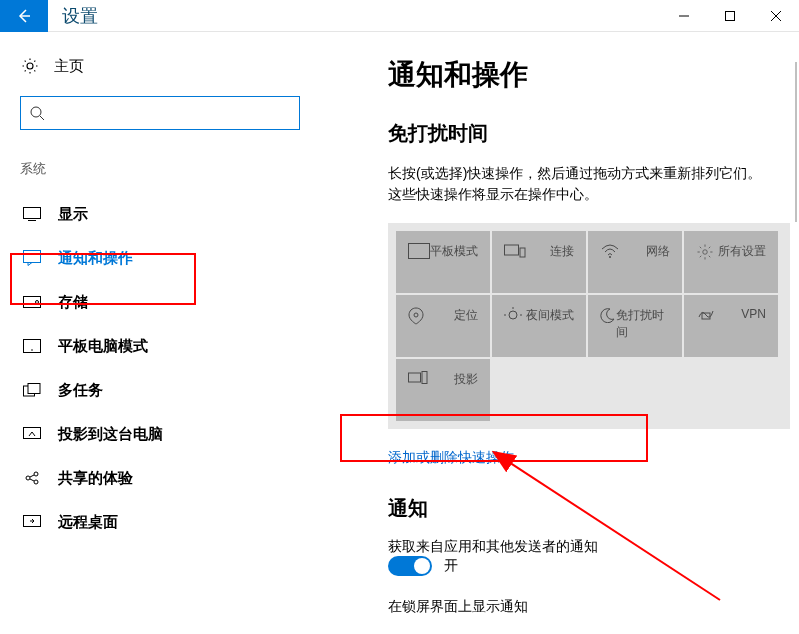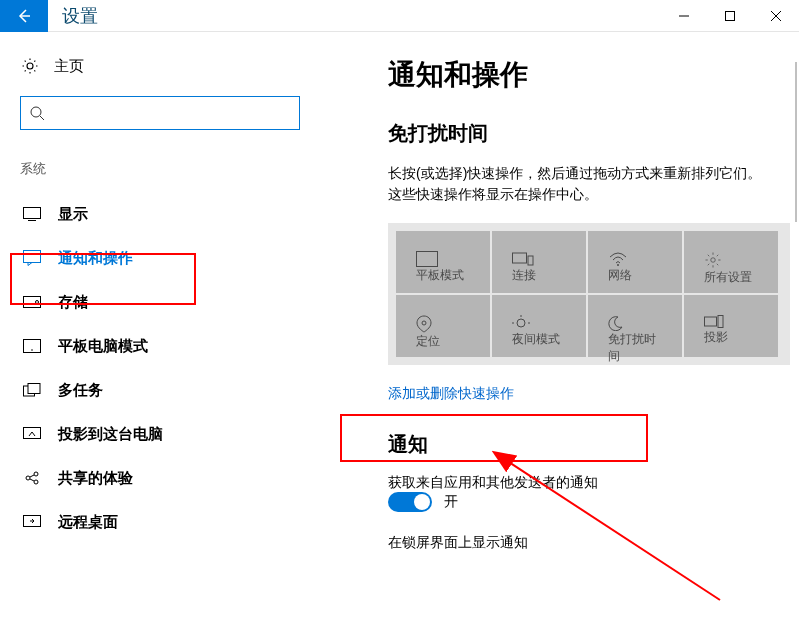--- a/index.html
+++ b/index.html
@@ -36,21 +36,21 @@
 .nav li .lbl { font-size: 15px; color: #000; }
 
 
 h1 { font-size: 28px; font-weight: 600; margin-bottom: 26px; }
 h2 { font-size: 20px; font-weight: 600; margin-bottom: 16px; }
 h2.notify-h { margin-top: 28px; }
 .desc { font-size: 14px; color: #000; line-height: 1.5; margin-bottom: 18px; max-width: 420px; }
 
 .tiles-panel { background: #e6e6e6; padding: 8px; width: 402px; }
 .tiles { display: grid; grid-template-columns: repeat(4, 94px); grid-auto-rows: 62px; gap: 2px; }
-.tile { background: #b5b5b5; color: #4a4a4a; padding: 20px; display: flex; flex-direction: column; justify-content: space-between; font-size: 12px; }
+.tile { background: #b5b5b5; color: #4a4a4a; padding: 12px; display: flex; flex-direction: row; justify-content: space-between; font-size: 12px; }
 .tile .ticon { height: 20px; }
 .tile .tlabel { font-size: 12px; }
 
 .link { color: #0066cc; font-size: 14px; margin-top: 20px; display: inline-block; }
 
 .notify-desc { font-size: 14px; margin-bottom: 0; }
 .toggle-row { display: flex; align-items: center; gap: 12px; margin-bottom: 22px; }
 .toggle { width: 44px; height: 20px; border-radius: 10px; background: #0078d7; position: relative; }
 .toggle::after { content: ""; position: absolute; right: 2px; top: 2px; width: 16px; height: 16px; border-radius: 50%; background: #fff; }
 .toggle-label { font-size: 14px; }
@@ -269,20 +269,29 @@
           <div class="ticon">
               <svg width="16" height="16" viewBox="0 0 16 16">
                 <path d="M10 2 A7 7 0 1 0 14 12 A5 5 0 0 1 10 2 Z" stroke="#4a4a4a" fill="none"></path>
               </svg>
             </div>
           <div class="tlabel">免打扰时间</div>
         </div>
         <div class="tile">
           <div class="ticon">
               <svg width="20" height="14" viewBox="0 0 20 14">
+                <path d="M3 10 Q6 2 10 8 Q14 14 17 4" stroke="#4a4a4a" fill="none"></path>
+                <rect x="6" y="6" width="8" height="6" stroke="#4a4a4a" fill="none"></rect>
+              </svg>
+            </div>
+          <div class="tlabel">VPN</div>
+        </div>
+        <div class="tile">
+          <div class="ticon">
+              <svg width="20" height="14" viewBox="0 0 20 14">
                 <rect x="0.5" y="2" width="12" height="9" stroke="#4a4a4a" fill="none"></rect>
                 <rect x="14" y="0.5" width="5" height="12" stroke="#4a4a4a" fill="none"></rect>
               </svg>
             </div>
           <div class="tlabel">投影</div>
         </div>
       </div>
     </div>
 
     <a class="link">添加或删除快速操作</a>

